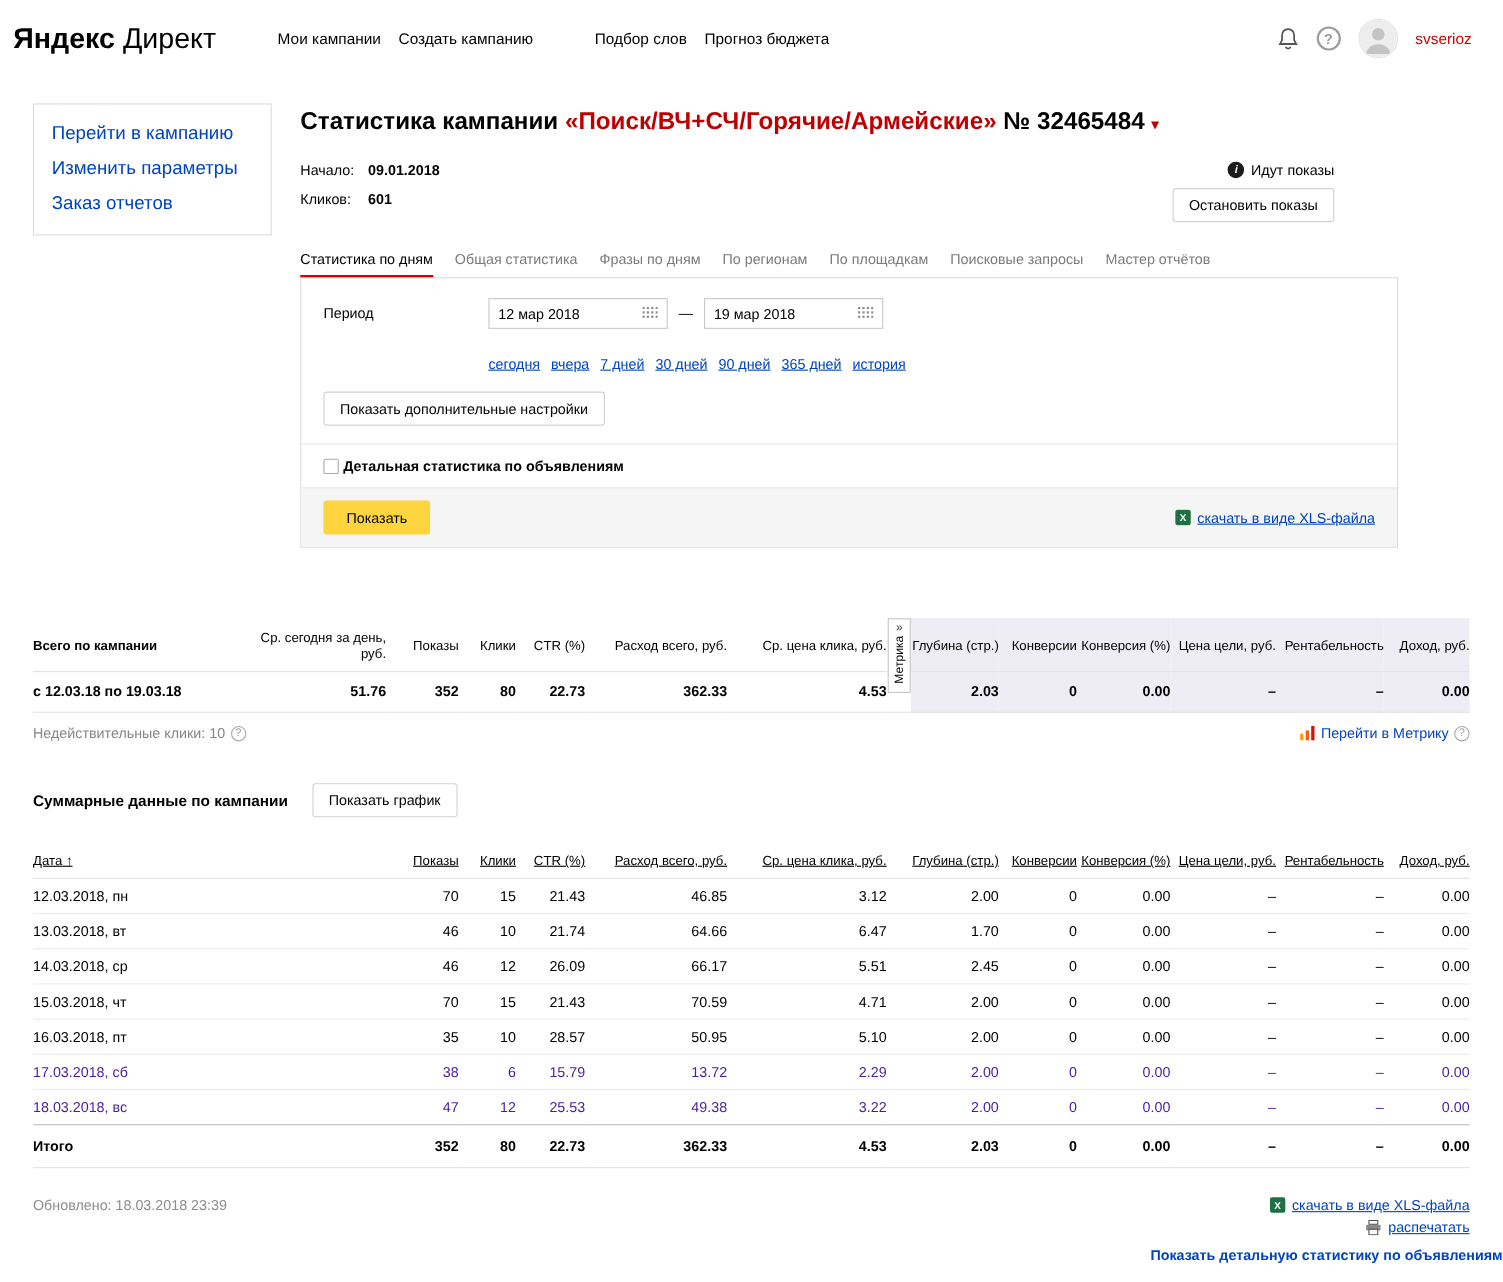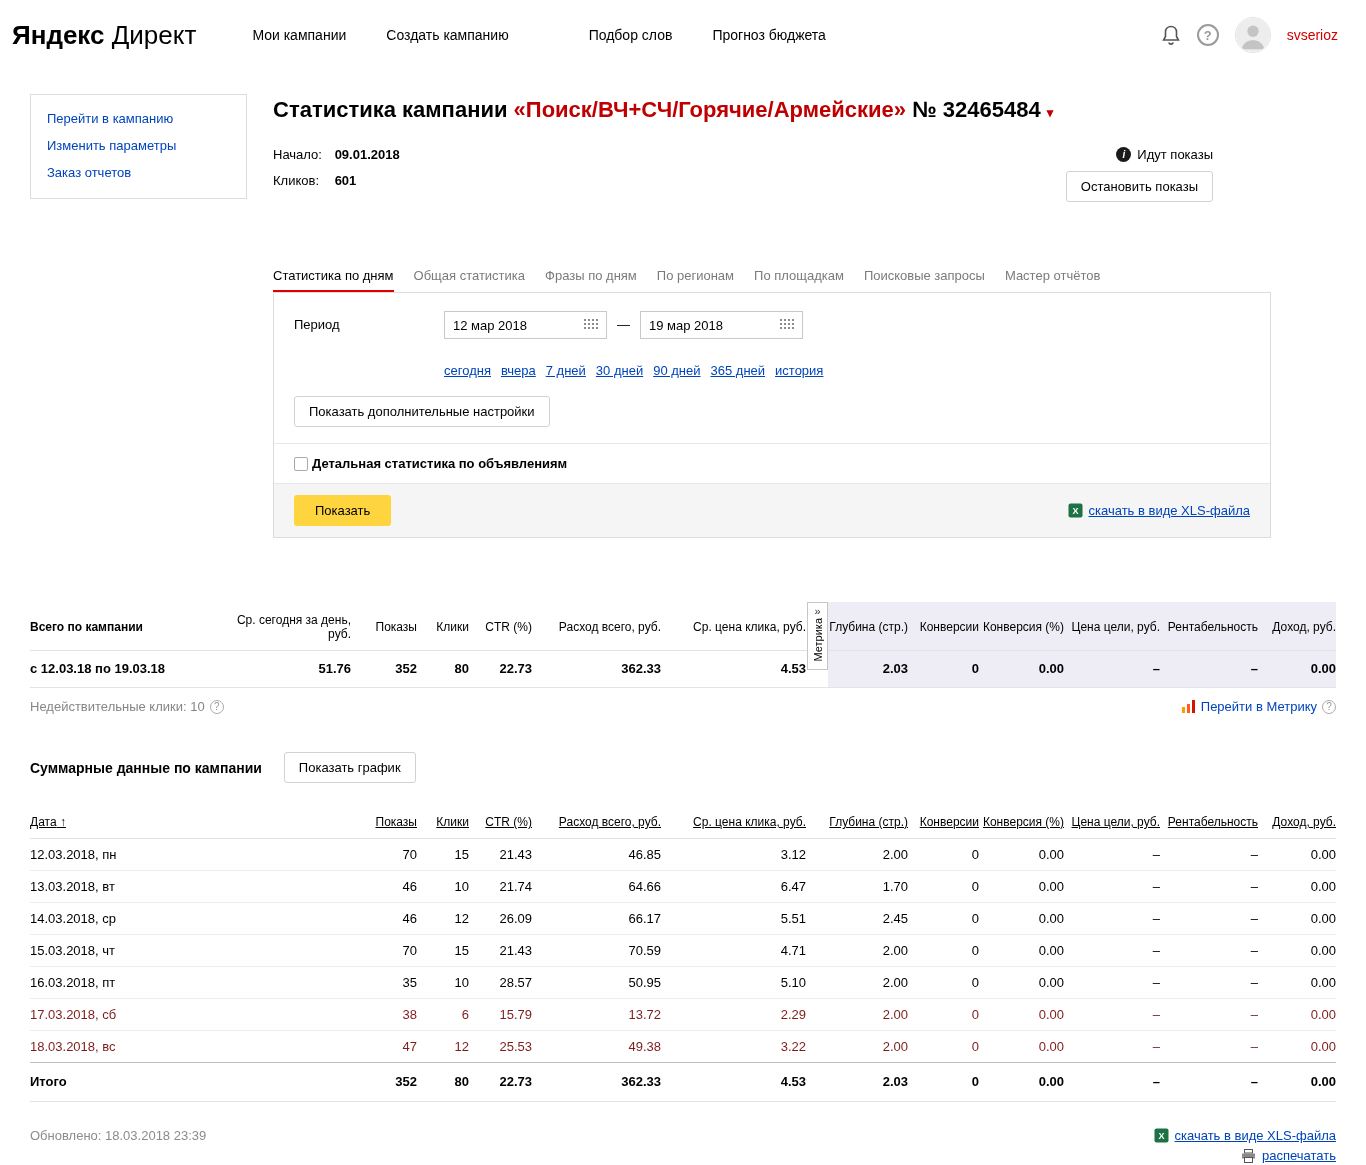--- a/index.html
+++ b/index.html
@@ -8,52 +8,52 @@
     width:1366px; min-height:1165px; background:#fff; color:#000;
     font-family:"Liberation Sans", sans-serif; font-size:13px;
   }
   a { color:#0044bb; text-decoration:none; cursor:pointer; }
 
   
   .top-bar { display:flex; align-items:center; height:70px; padding:0 28px 0 12px; }
   .logo { font-size:26px; white-space:nowrap; cursor:pointer; color:#000; }
   .logo-b { font-weight:bold; }
   .nav { display:flex; align-items:center; margin-left:56px; font-size:14px; }
-  .nav a { color:#000; margin-right:40px; }
+  .nav a { color:#000; margin-right:16px; }
   .nav a.gap { margin-left:40px; }
   .hdr-right { margin-left:auto; display:flex; align-items:center; gap:16px; }
   .bell { cursor:pointer; display:flex; }
   .help-icon { width:22px; height:22px; border-radius:50%; border:2px solid #9a9a9a; color:#9a9a9a;
     font-size:13px; font-weight:bold; display:flex; align-items:center; justify-content:center; cursor:pointer; }
   .avatar { width:36px; height:36px; border-radius:50%; overflow:hidden; cursor:pointer; border:1px solid #e3e3e3; }
   .username { color:#d00000; font-size:14px; cursor:pointer; }
 
   
   .content-row { display:flex; padding:0 30px; margin-top:24px; }
   .side-box { width:217px; border:1px solid #dcdcdc; align-self:flex-start;
-    padding:16px 16px 18px; display:flex; flex-direction:column; gap:12px; font-size:13px; }
+    padding:16px 16px 18px; display:flex; flex-direction:column; gap:12px; font-size:17px; }
   .main-col { margin-left:26px; width:998px; position:relative; }
 
   .page-title { font-size:22px; font-weight:bold; margin:2px 0 0; line-height:28px; }
   .title-name { color:#c00000; }
   .title-caret { color:#c00000; font-size:13px; cursor:pointer; }
 
   .meta { display:flex; margin-top:20px; }
   .meta-line { margin-bottom:11px; font-size:13px; }
   .meta-label { display:inline-block; min-width:58px; }
   .meta-value { font-weight:bold; }
   .status-block { margin-left:auto; margin-right:58px; display:flex; flex-direction:column; align-items:flex-end; }
   .status-line { display:flex; align-items:center; gap:6px; font-size:13px; margin-bottom:9px; }
   .info-icon { width:15px; height:15px; border-radius:50%; background:#1a1a1a; color:#fff; font-size:10px;
     font-style:italic; font-weight:bold; display:inline-flex; align-items:center; justify-content:center; }
   .btn { background:#fff; border:1px solid #d2d2d2; border-radius:3px; padding:7px 14px;
     font-size:13px; font-family:inherit; color:#000; cursor:pointer; }
 
   
-  .tabs { display:flex; gap:20px; margin-top:66px; font-size:13px; }
+  .tabs { display:flex; gap:20px; margin-top:26px; font-size:13px; }
   .tab { color:#7b7b7b; padding-bottom:7px; cursor:pointer; white-space:nowrap; }
   .tab.active { color:#000; border-bottom:2px solid #e10000; }
 
   
   .filter-panel { border:1px solid #dcdcdc; margin-top:0; }
   .fp-main { padding:18px 20px 18px; display:flex; }
   .fp-period-label { width:150px; padding-top:6px; }
   .date-box { display:inline-flex; align-items:center; justify-content:space-between; width:163px; height:28px;
     border:1px solid #c9c9c9; padding:0 8px; font-size:13px; background:#fff; cursor:text; }
   .date-dash { margin:0 10px; line-height:28px; }
@@ -95,21 +95,21 @@
 
   .summary-row { display:flex; align-items:center; margin:38px 30px 0; gap:22px; }
   .summary-title { font-weight:bold; font-size:14px; }
 
   .daily-wrap { margin:24px 30px 0; }
   .daily { width:1306px; }
   .daily th { font-size:12px; font-weight:normal; text-align:right; padding:8px 0 9px; border-bottom:1px solid #e3e3e3; }
   .daily th a { color:#000; text-decoration:underline; }
   .daily td { font-size:13px; text-align:right; padding:8px 0; border-bottom:1px solid #ececec; }
   .daily .l { text-align:left; }
-  .daily tr.muted td { color:#7f1d1d; }
+  .daily tr.muted td { color:#4c1d95; }
   .daily tfoot td { font-weight:bold; padding:11px 0 12px; border-bottom:1px solid #e3e3e3; }
   .daily tbody tr:last-child td { border-bottom-color:#bdbdbd; }
 
   
   .updated-row { display:flex; margin:26px 30px 0; font-size:13px; color:#8c8c8c; align-items:flex-start; }
   .dl-block { margin-left:auto; display:flex; flex-direction:column; align-items:flex-end; gap:5px; }
   .dl-item { display:flex; align-items:center; gap:6px; color:#0044bb; }
   .detail-row { text-align:right; margin-top:10px; }
   .detail-row a { font-weight:bold; font-size:13px; }
 

